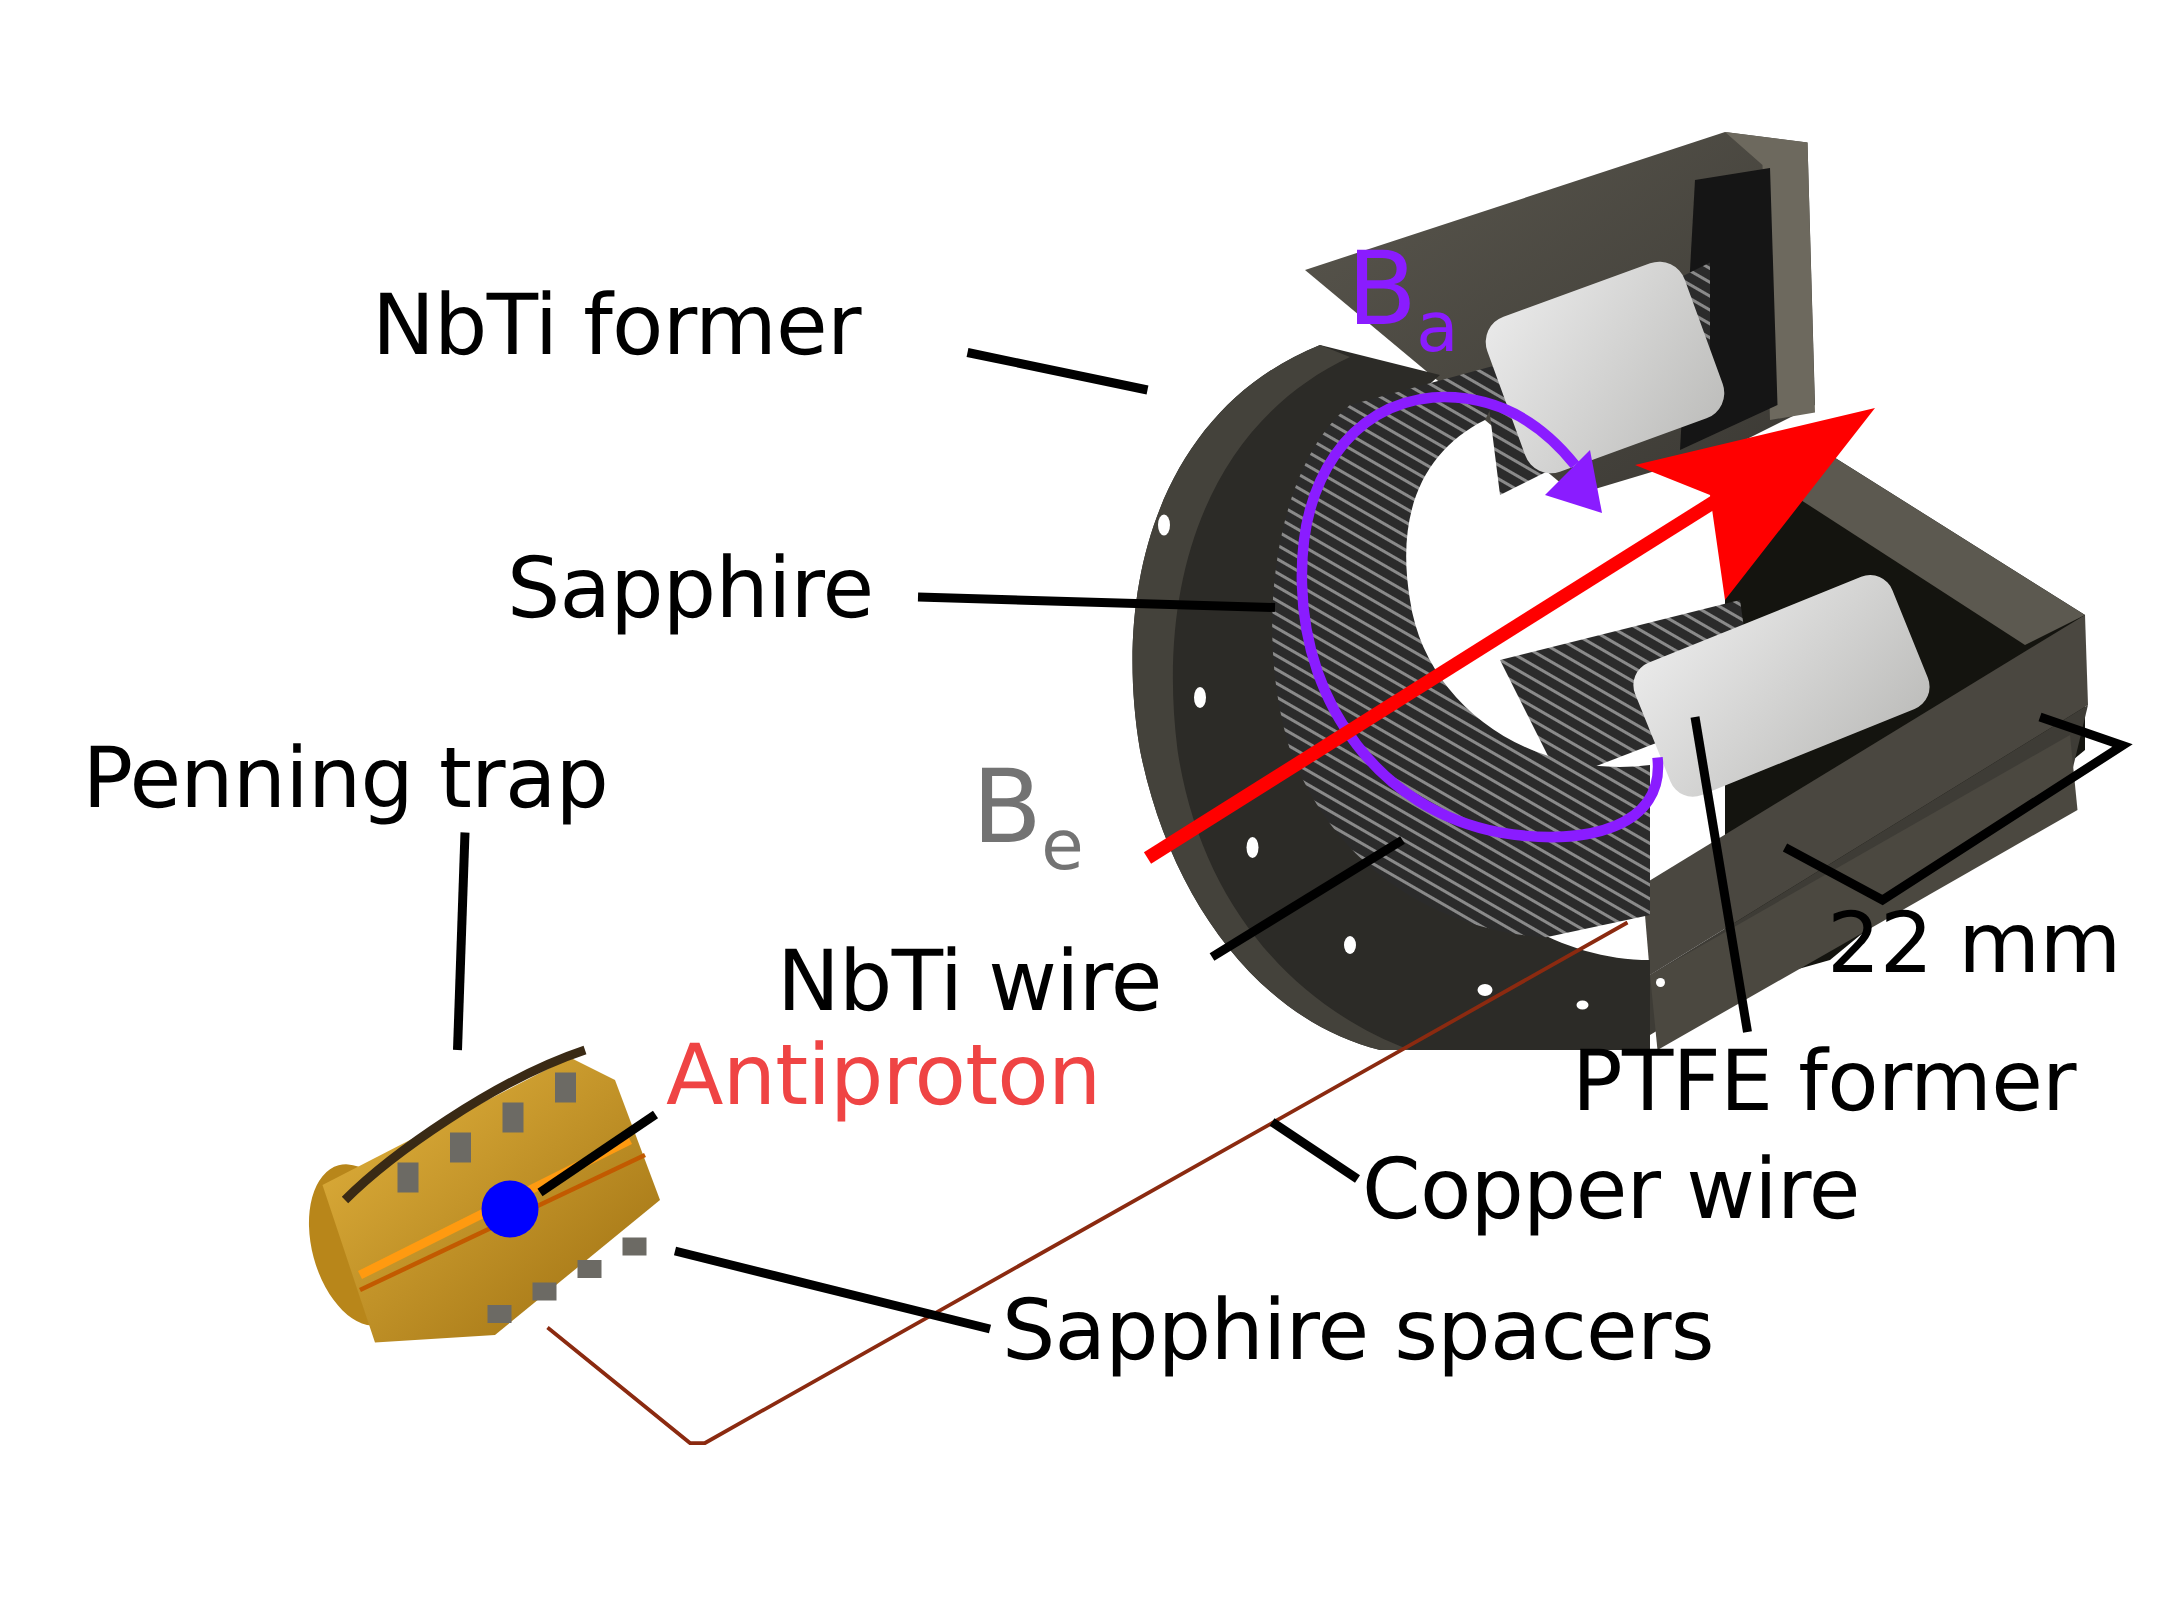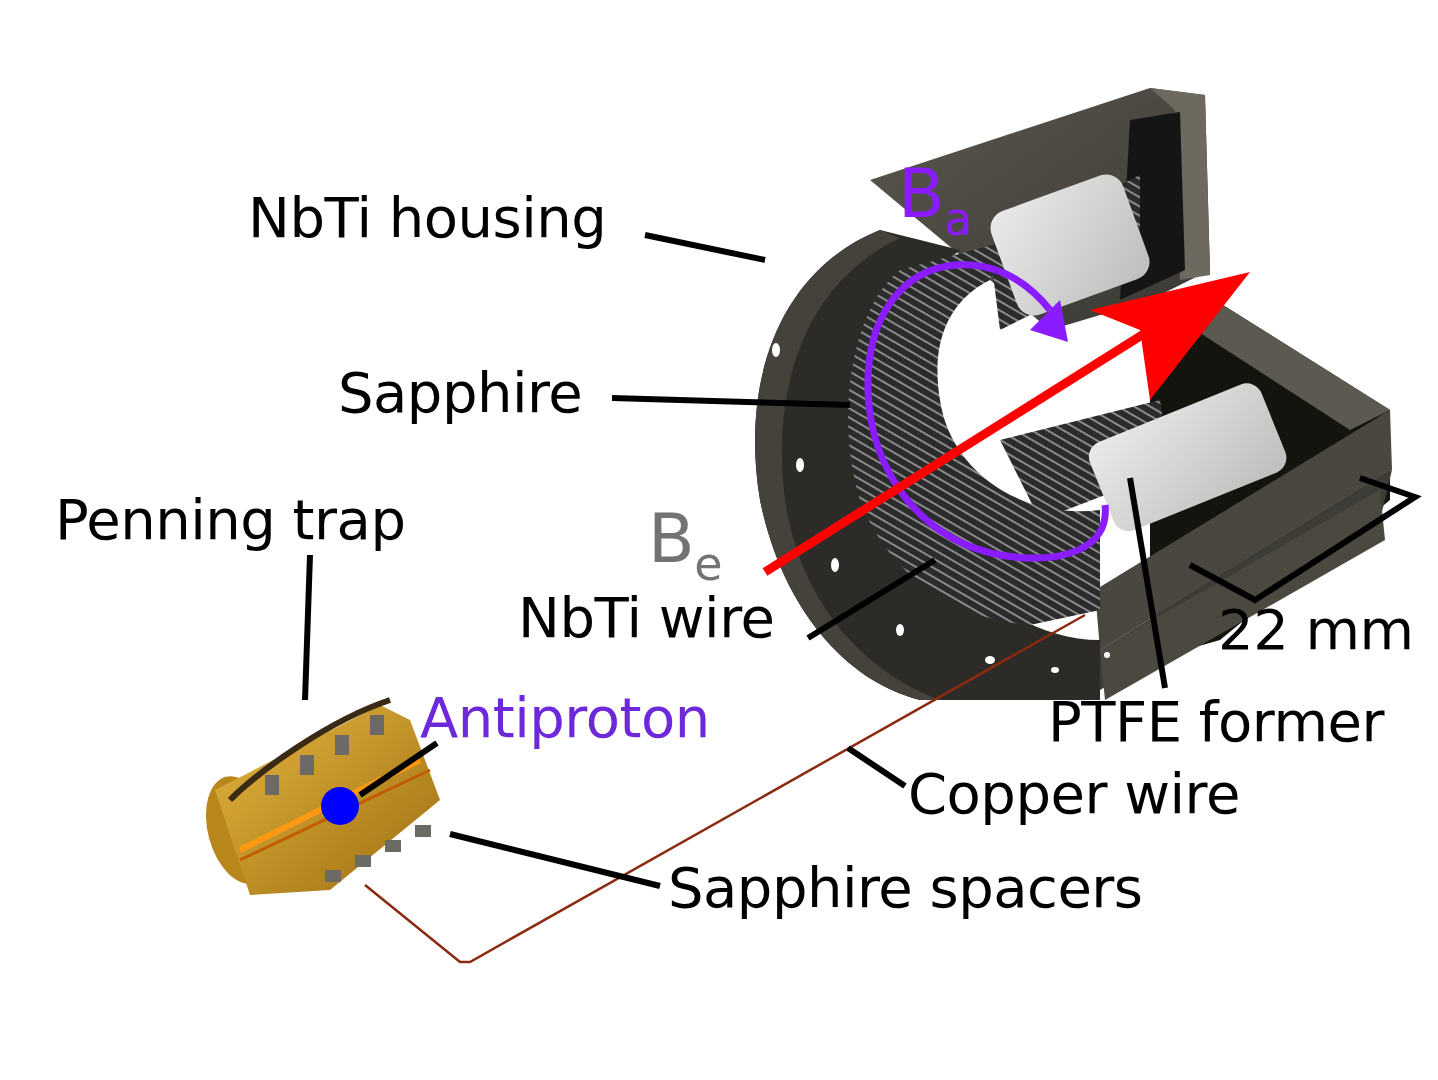--- a/index.html
+++ b/index.html
@@ -107,25 +107,25 @@
     <line x1="310" y1="555" x2="305" y2="700"></line>
     <line x1="808" y1="638" x2="935" y2="560"></line>
     <line x1="437" y1="743" x2="360" y2="795"></line>
     <line x1="1130" y1="478" x2="1165" y2="688"></line>
     <line x1="848" y1="748" x2="905" y2="786"></line>
     <line x1="450" y1="834" x2="660" y2="886"></line>
     <polyline points="1360,478 1415,497 1255,600 1190,565"></polyline>
   </g>
 </svg>
 
-<div class="lbl" style="left:248px;top:190px;">NbTi housing</div>
+<div class="lbl" style="left:248px;top:190px;">NbTi former</div>
 <div class="lbl" style="left:338px;top:365px;">Sapphire</div>
 <div class="lbl" style="left:55px;top:492px;">Penning trap</div>
-<div class="lbl" style="left:518px;top:590px;">NbTi wire</div>
-<div class="lbl" style="left:420px;top:690px;color:#6d28d9;">Antiproton</div>
+<div class="lbl" style="left:518px;top:627px;">NbTi wire</div>
+<div class="lbl" style="left:444px;top:690px;color:#ef4444;">Antiproton</div>
 <div class="lbl" style="left:1218px;top:602px;">22 mm</div>
 <div class="lbl" style="left:1048px;top:694px;">PTFE former</div>
 <div class="lbl" style="left:908px;top:766px;text-align:right;">Copper wire</div>
 <div class="lbl" style="left:668px;top:860px;">Sapphire spacers</div>
 
 <div class="lbl sym" style="left:868px;top:160px;color:#8a1cff;margin-left:30px;">
   <span>B</span><span class="sub">a</span>
 </div>
 <div class="lbl sym" style="left:648px;top:505px;color:#737373;">
   <span>B</span><span class="sub">e</span>

